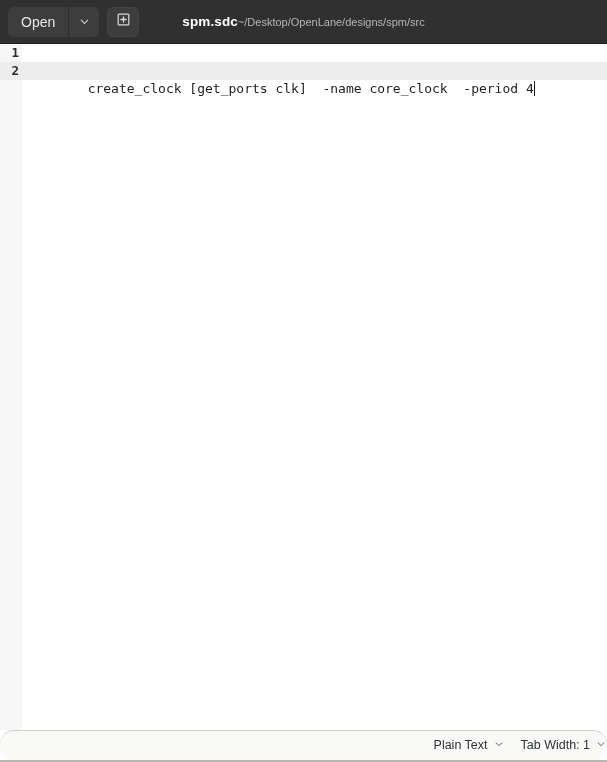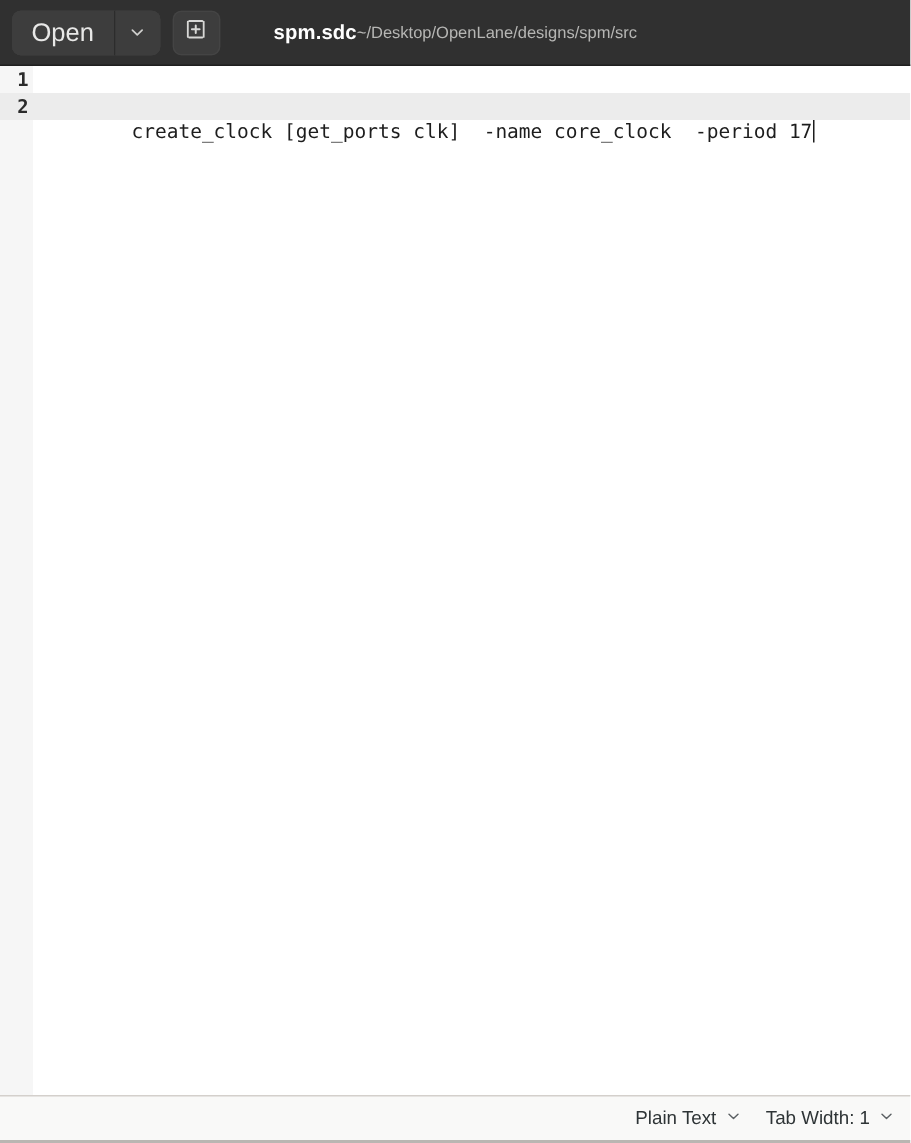--- a/index.html
+++ b/index.html
@@ -48,21 +48,21 @@
     overflow: hidden;
     background: #3d3d3d;
     box-shadow: inset 0 0 0 1px rgba(255,255,255,0.04);
   }
   .split-button .sb-main {
     display: flex;
     align-items: center;
     justify-content: center;
     padding: 0 13px;
     color: #e8e8e7;
-    font-size: 17px;
+    font-size: 14px;
     line-height: 1;
     cursor: default;
     background: #3d3d3d;
   }
   .split-button .sb-div {
     width: 1px;
     background: #2c2c2c;
   }
   .split-button .sb-arrow {
     display: flex;
@@ -169,23 +169,23 @@
 
   
   .statusbar {
     height: 30px;
     min-height: 30px;
     background: #f9f9f8;
     border-top: 1px solid #d4d0cc;
     display: flex;
     align-items: center;
     justify-content: flex-end;
-    padding-right: 10px;
     gap: 16px;
     box-sizing: border-box;
+    border-radius: 14px;
   }
   .status-item {
     display: flex;
     align-items: center;
     gap: 5px;
     color: #2e3436;
     font-size: 12.5px;
     line-height: 1;
     cursor: default;
   }
@@ -238,21 +238,21 @@
     <div class="gutter">
       <div class="gline">1</div>
       <div class="gline current">2</div>
     </div>
 
     <div class="code-pane">
       <div class="code-line">
         <span>set_units -time ns</span>
       </div>
       <div class="code-line current">
-        <span>create_clock [get_ports clk]  -name core_clock  -period 17</span><span class="cursor"></span>
+        <span>create_clock [get_ports clk]  -name core_clock  -period 4</span><span class="cursor"></span>
       </div>
     </div>
 
   </div>
 
   <div class="statusbar">
 
     <div class="status-item">
       <span>Plain Text</span>
       <span>

